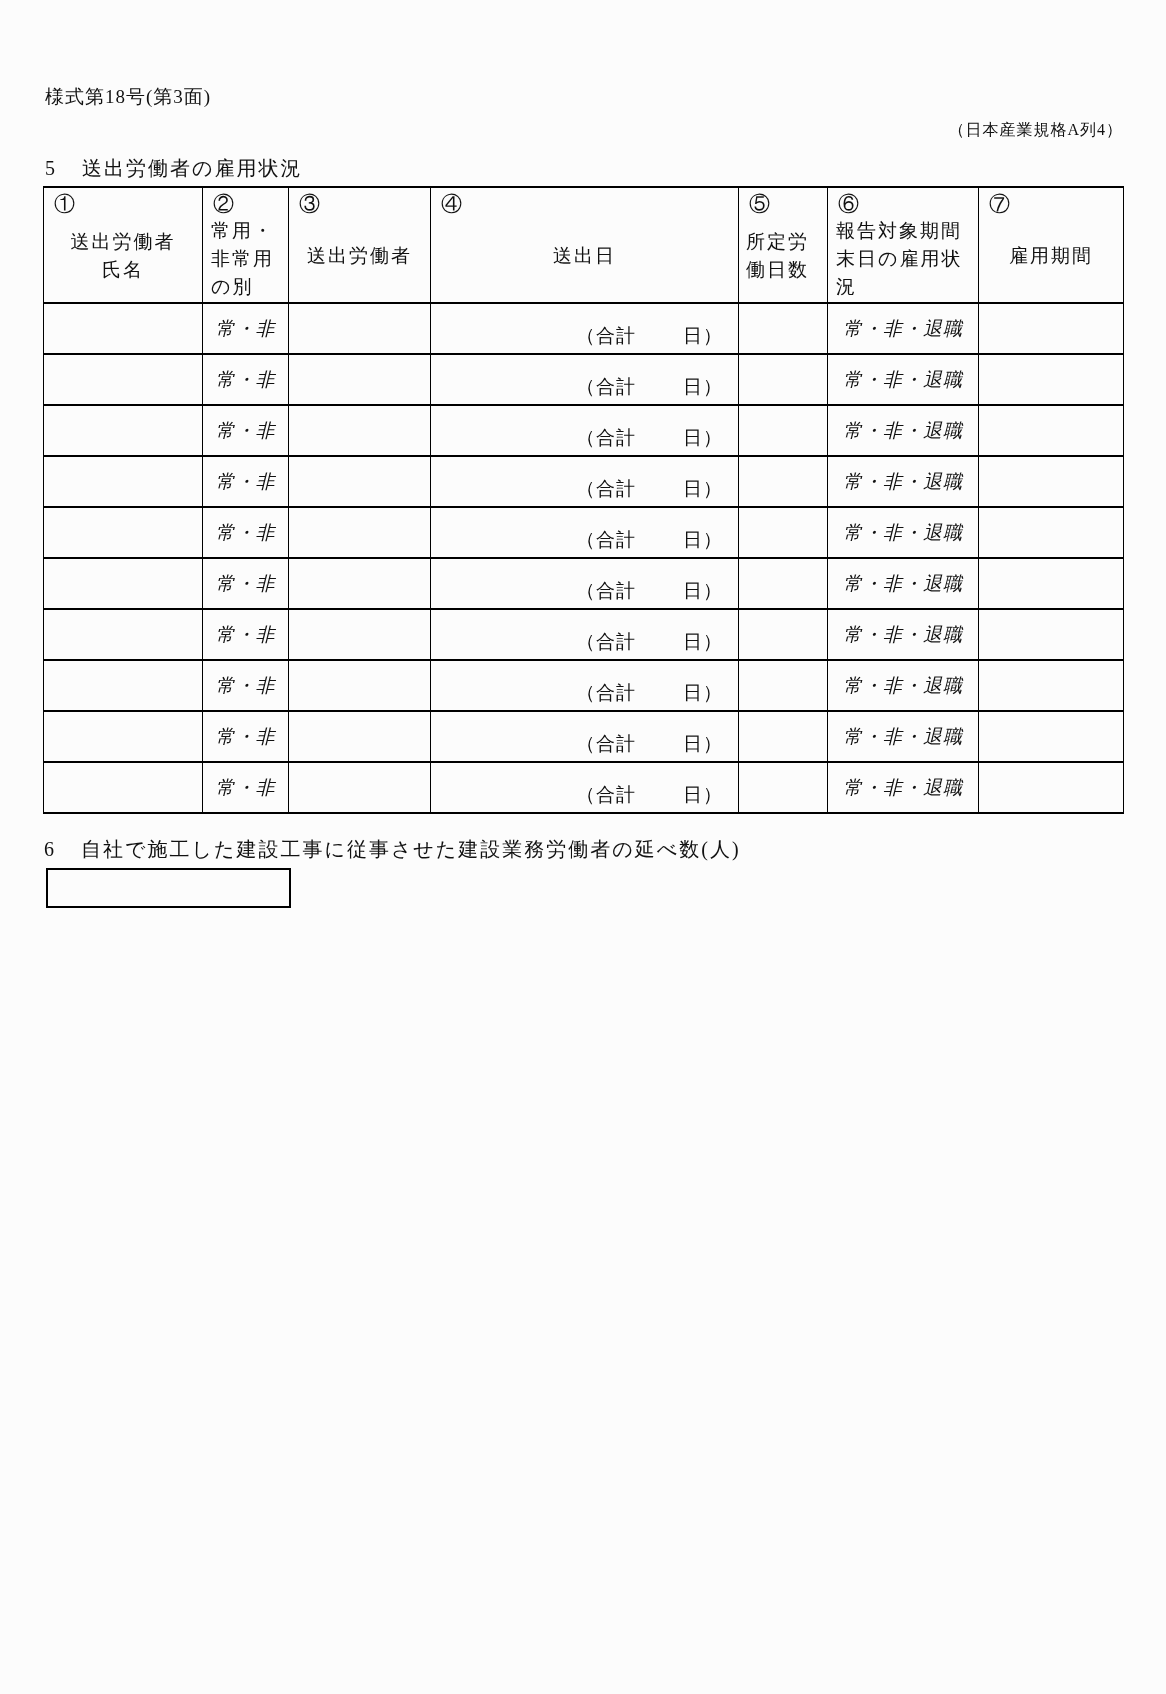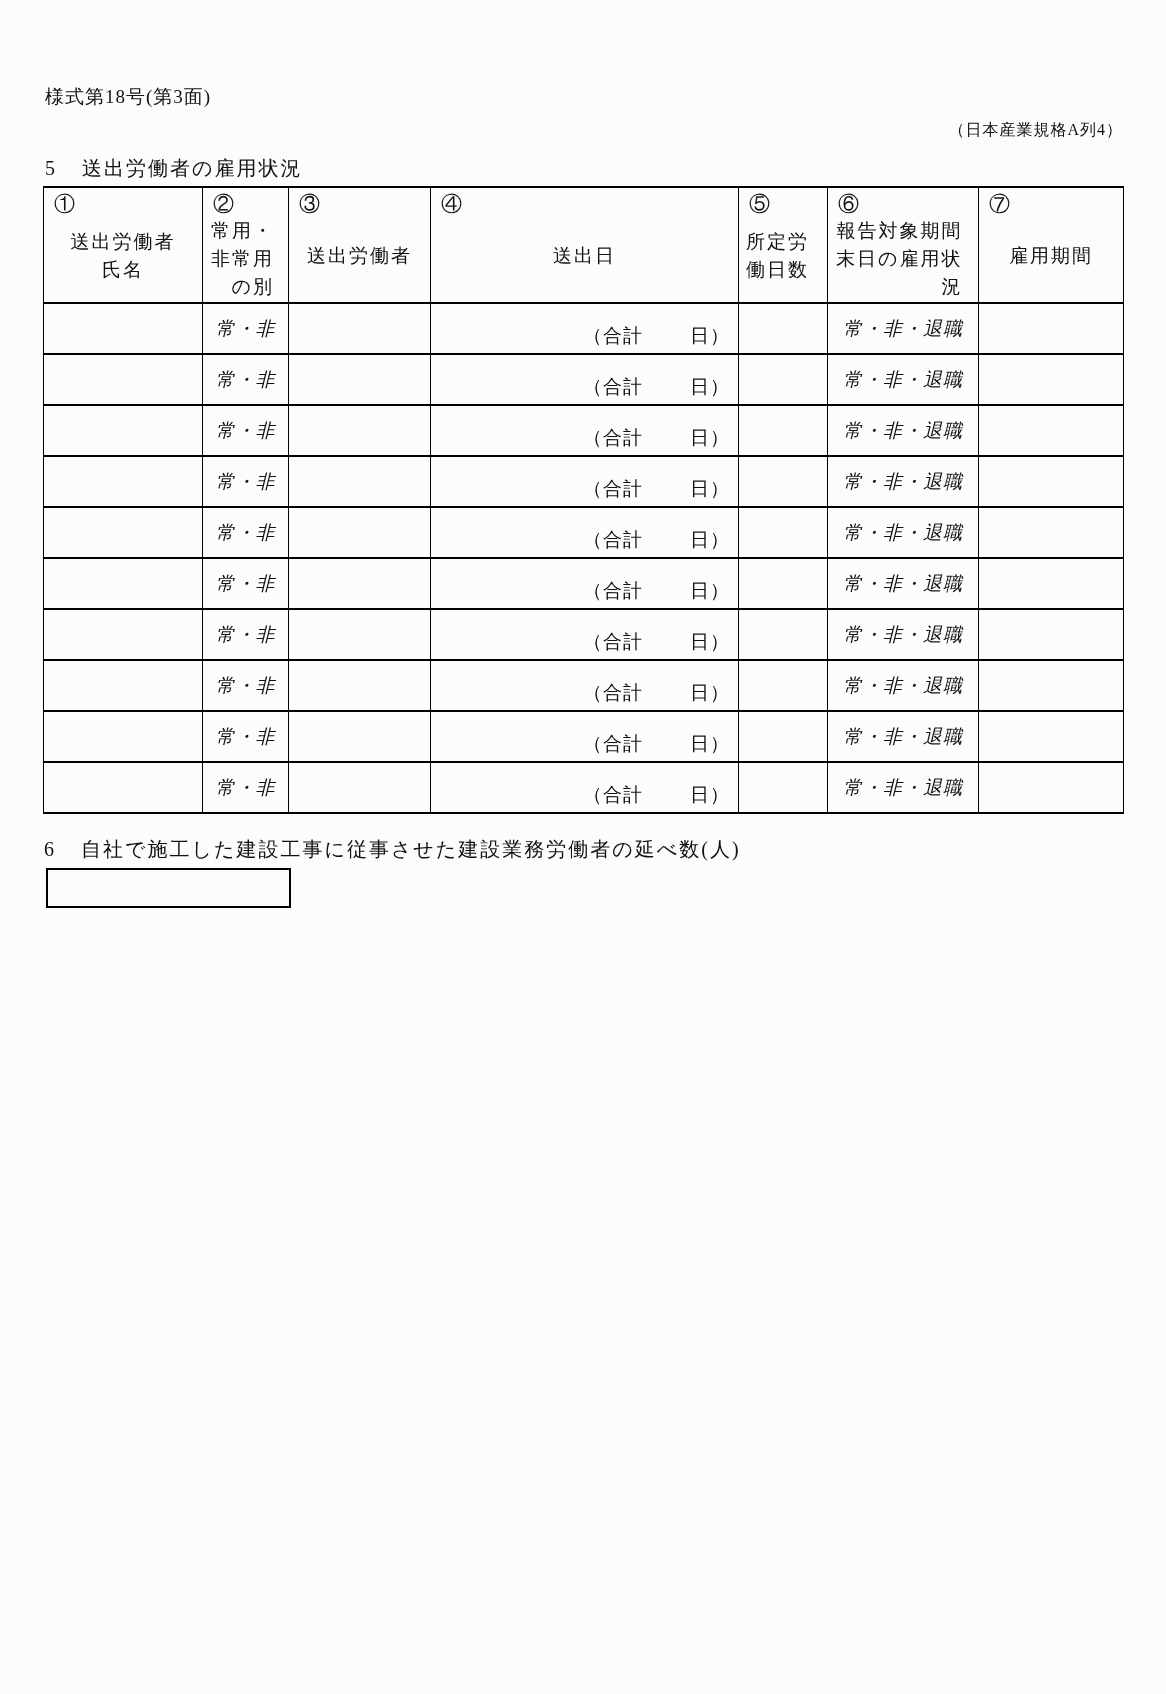--- a/index.html
+++ b/index.html
@@ -80,38 +80,38 @@
     justify-content: center;
     text-align: center;
     white-space: pre-line;
     letter-spacing: 2px;
     line-height: 28px;
     padding-bottom: 6px;
   }
   .hlabel.flow {
     align-items: flex-start;
     justify-content: flex-start;
-    text-align: right;
+    text-align: left;
     padding: 2px 2px 0 8px;
   }
   .hlabel.leftcenter {
     justify-content: flex-start;
     text-align: center;
     padding-left: 7px;
   }
 
   .cell-center {
     display: block;
     text-align: center;
     letter-spacing: 1px;
     font-style: italic;
   }
   .goukei {
     position: absolute;
-    right: 8px;
+    right: 15px;
     bottom: 4px;
     width: 147px;
     display: flex;
     justify-content: space-between;
     letter-spacing: 1px;
   }
 
   
   .count-box {
     left: 46px; top: 868px;

